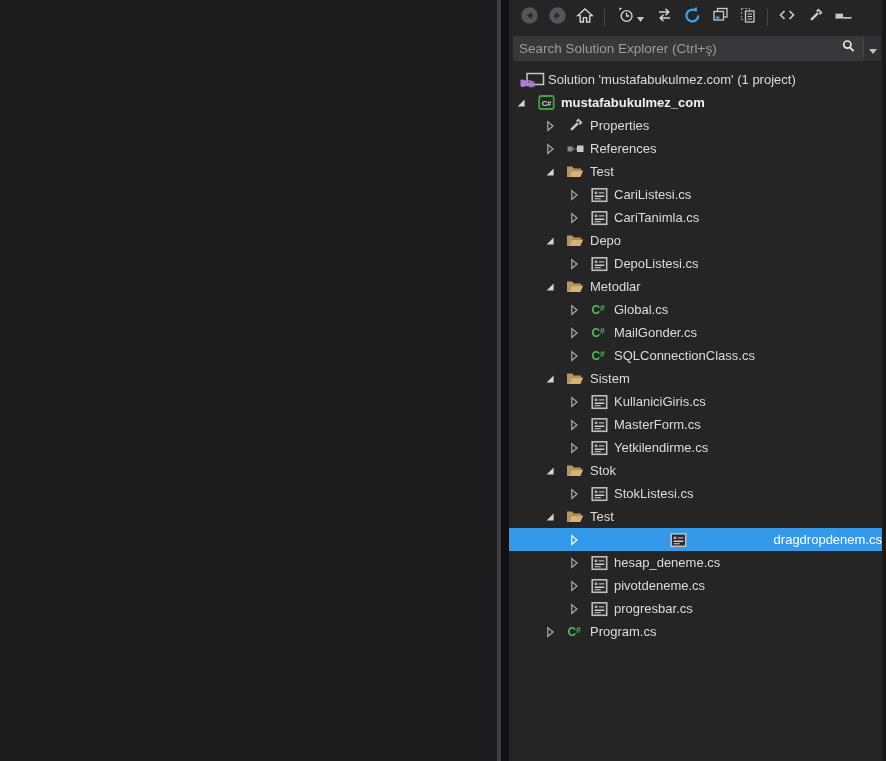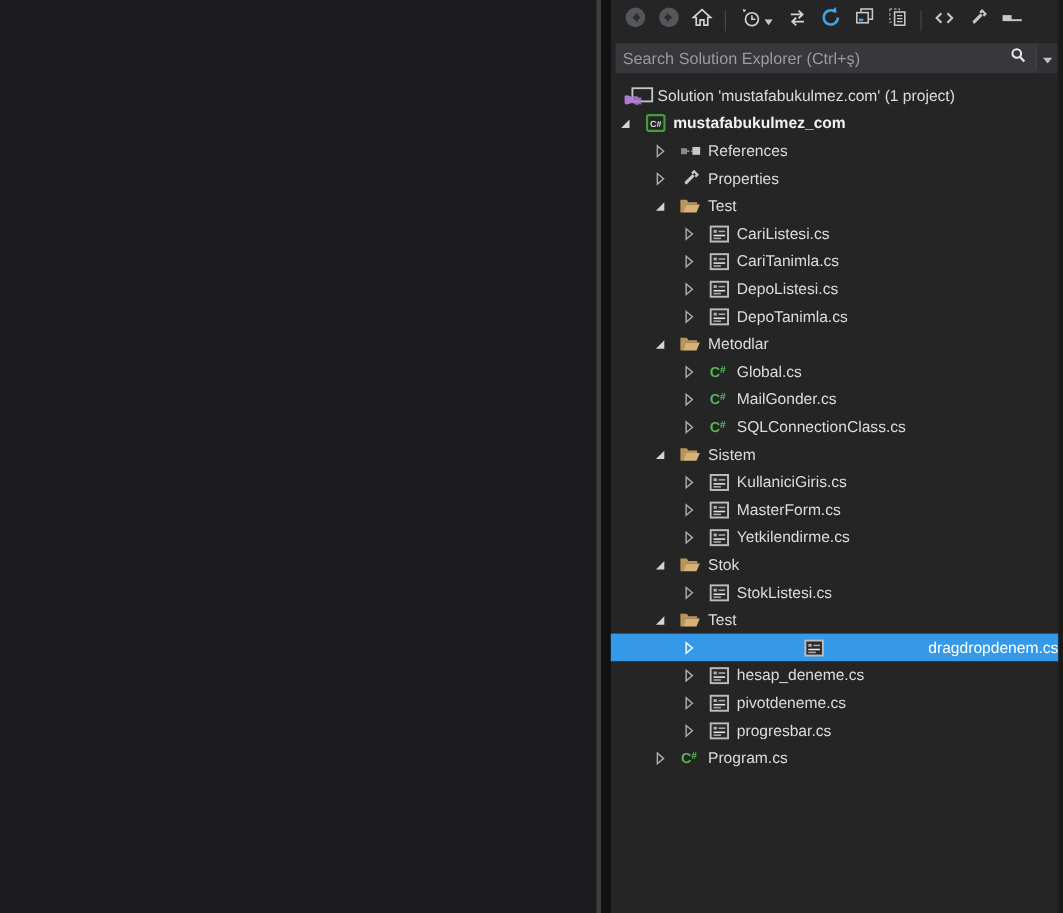--- a/index.html
+++ b/index.html
@@ -181,47 +181,47 @@
           </span>
           <span class="lbl">mustafabukulmez_com</span>
         </div>
         <div class="row pl2">
           <span class="arrow">
             <svg width="16" height="16" viewBox="0 0 16 16">
               <path class="hollow" d="M5.8 3.6 L11 8 L5.8 12.4 Z" fill="none" stroke="#ABABAB" stroke-width="1.2"></path>
             </svg>
           </span>
           <span class="icon">
-            <svg width="17" height="13" viewBox="0 0 17 13">
-              <rect x="0.5" y="4.5" width="5" height="5" fill="#8A8A8A"></rect>
-              <line x1="5.5" y1="7" x2="10" y2="7" stroke="#8A8A8A" stroke-width="1.4" stroke-dasharray="2 1.4"></line>
-              <rect x="10" y="3.5" width="6.5" height="6.5" fill="#C8C8C8"></rect>
-            </svg>
-          </span>
-          <span class="lbl">References</span>
-        </div>
-        <div class="row pl2">
-          <span class="arrow">
-            <svg width="16" height="16" viewBox="0 0 16 16">
-              <path class="hollow" d="M5.8 3.6 L11 8 L5.8 12.4 Z" fill="none" stroke="#ABABAB" stroke-width="1.2"></path>
-            </svg>
-          </span>
-          <span class="icon">
             <svg width="17" height="17" viewBox="0 0 17 17">
               <g transform="rotate(45 8.5 8.5)">
                 <path d="M5.6 1.5 h5.8 v3.4 h-2 V3.2 H7.6 v1.7 h-2 Z" fill="#C8C8C8"></path>
                 <rect x="7.2" y="4.9" width="2.6" height="10" rx="1.2" fill="#C8C8C8"></rect>
               </g>
             </svg>
           </span>
           <span class="lbl">Properties</span>
         </div>
         <div class="row pl2">
           <span class="arrow">
             <svg width="16" height="16" viewBox="0 0 16 16">
+              <path class="hollow" d="M5.8 3.6 L11 8 L5.8 12.4 Z" fill="none" stroke="#ABABAB" stroke-width="1.2"></path>
+            </svg>
+          </span>
+          <span class="icon">
+            <svg width="17" height="13" viewBox="0 0 17 13">
+              <rect x="0.5" y="4.5" width="5" height="5" fill="#8A8A8A"></rect>
+              <line x1="5.5" y1="7" x2="10" y2="7" stroke="#8A8A8A" stroke-width="1.4" stroke-dasharray="2 1.4"></line>
+              <rect x="10" y="3.5" width="6.5" height="6.5" fill="#C8C8C8"></rect>
+            </svg>
+          </span>
+          <span class="lbl">References</span>
+        </div>
+        <div class="row pl2">
+          <span class="arrow">
+            <svg width="16" height="16" viewBox="0 0 16 16">
               <path d="M11.6 4.6 V11.6 H4.6 Z" fill="#D4D4D4"></path>
             </svg>
           </span>
           <span class="icon">
             <svg width="18" height="15" viewBox="0 0 18 15">
               <path d="M1 2.5 h5.2 l1.6 2 H15 v2 H6 L3.6 13 H1 Z" fill="#B8965A"></path>
               <path d="M5.8 6.5 H17.2 L14.4 13 H3.4 Z" fill="#D8B176"></path>
             </svg>
           </span>
           <span class="lbl">Test</span>
@@ -253,53 +253,50 @@
             <svg width="17" height="16" viewBox="0 0 17 16">
               <rect x="1.2" y="1.8" width="14.5" height="12.5" fill="#2A2A2E" stroke="#BDBDBD" stroke-width="1.6"></rect>
               <rect x="3.6" y="4.6" width="2.8" height="2.4" fill="#ABABAB"></rect>
               <rect x="7.8" y="5.2" width="5.5" height="1.3" fill="#ABABAB"></rect>
               <rect x="3.6" y="8.6" width="9.7" height="1.3" fill="#E6E6E6"></rect>
               <rect x="3.6" y="11" width="6.2" height="1.3" fill="#ABABAB"></rect>
             </svg>
           </span>
           <span class="lbl">CariTanimla.cs</span>
         </div>
+        <div class="row pl2">
+          <span class="arrow">
+            <svg width="16" height="16" viewBox="0 0 16 16">
+              <path d="M11.6 4.6 V11.6 H4.6 Z" fill="#D4D4D4"></path>
+            </svg>
+          </span>
+          <span class="icon">
+            <svg width="18" height="15" viewBox="0 0 18 15">
+              <path d="M1 2.5 h5.2 l1.6 2 H15 v2 H6 L3.6 13 H1 Z" fill="#B8965A"></path>
+              <path d="M5.8 6.5 H17.2 L14.4 13 H3.4 Z" fill="#D8B176"></path>
+            </svg>
+          </span>
+          <span class="lbl">Depo</span>
+        </div>
         <div class="row pl3">
           <span class="arrow">
             <svg width="16" height="16" viewBox="0 0 16 16">
               <path class="hollow" d="M5.8 3.6 L11 8 L5.8 12.4 Z" fill="none" stroke="#ABABAB" stroke-width="1.2"></path>
             </svg>
           </span>
           <span class="icon">
             <svg width="17" height="16" viewBox="0 0 17 16">
               <rect x="1.2" y="1.8" width="14.5" height="12.5" fill="#2A2A2E" stroke="#BDBDBD" stroke-width="1.6"></rect>
               <rect x="3.6" y="4.6" width="2.8" height="2.4" fill="#ABABAB"></rect>
               <rect x="7.8" y="5.2" width="5.5" height="1.3" fill="#ABABAB"></rect>
               <rect x="3.6" y="8.6" width="9.7" height="1.3" fill="#E6E6E6"></rect>
               <rect x="3.6" y="11" width="6.2" height="1.3" fill="#ABABAB"></rect>
             </svg>
           </span>
           <span class="lbl">DepoListesi.cs</span>
-        </div>
-        <div class="row pl3">
-          <span class="arrow">
-            <svg width="16" height="16" viewBox="0 0 16 16">
-              <path class="hollow" d="M5.8 3.6 L11 8 L5.8 12.4 Z" fill="none" stroke="#ABABAB" stroke-width="1.2"></path>
-            </svg>
-          </span>
-          <span class="icon">
-            <svg width="17" height="16" viewBox="0 0 17 16">
-              <rect x="1.2" y="1.8" width="14.5" height="12.5" fill="#2A2A2E" stroke="#BDBDBD" stroke-width="1.6"></rect>
-              <rect x="3.6" y="4.6" width="2.8" height="2.4" fill="#ABABAB"></rect>
-              <rect x="7.8" y="5.2" width="5.5" height="1.3" fill="#ABABAB"></rect>
-              <rect x="3.6" y="8.6" width="9.7" height="1.3" fill="#E6E6E6"></rect>
-              <rect x="3.6" y="11" width="6.2" height="1.3" fill="#ABABAB"></rect>
-            </svg>
-          </span>
-          <span class="lbl">DepoTanimla.cs</span>
         </div>
         <div class="row pl2">
           <span class="arrow">
             <svg width="16" height="16" viewBox="0 0 16 16">
               <path d="M11.6 4.6 V11.6 H4.6 Z" fill="#D4D4D4"></path>
             </svg>
           </span>
           <span class="icon">
             <svg width="18" height="15" viewBox="0 0 18 15">
               <path d="M1 2.5 h5.2 l1.6 2 H15 v2 H6 L3.6 13 H1 Z" fill="#B8965A"></path>

